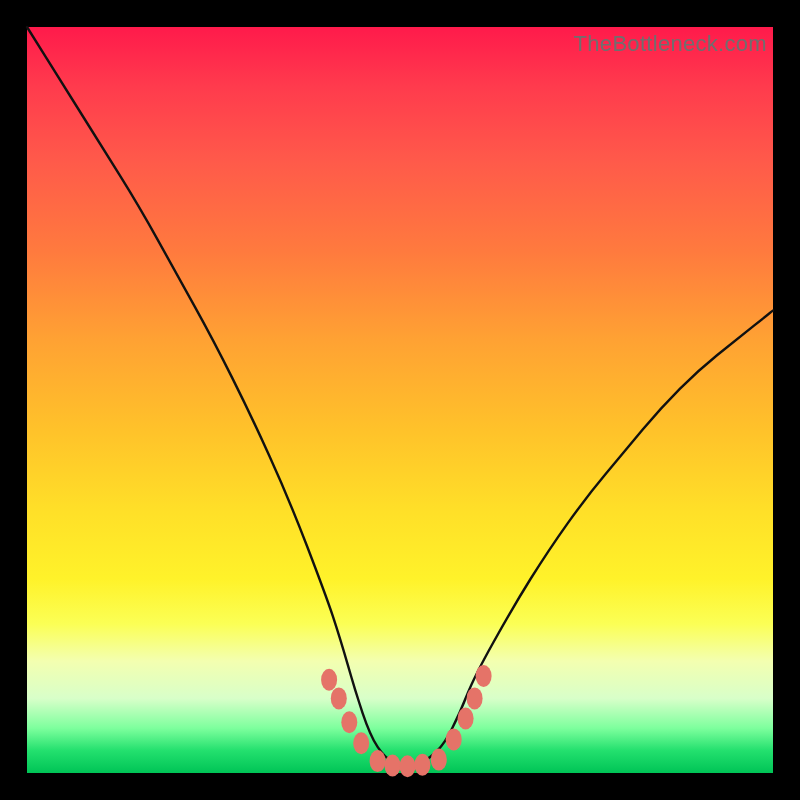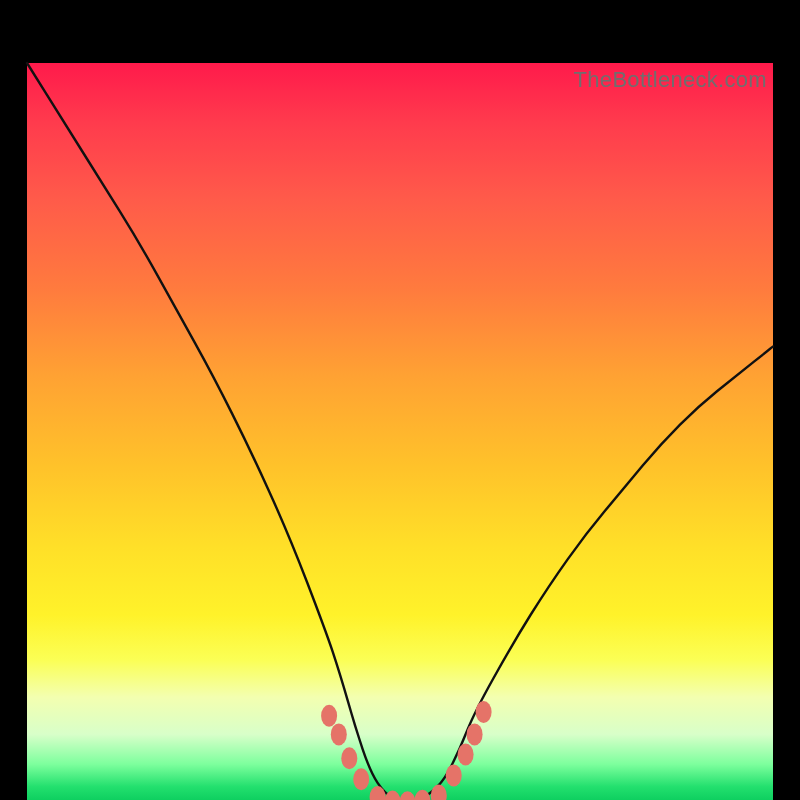--- a/index.html
+++ b/index.html
@@ -9,21 +9,20 @@
     height: 800px;
     background: #000;
     overflow: hidden;
     font-family: Arial, Helvetica, sans-serif;
   }
   .stage {
     position: relative;
     width: 800px;
     height: 732px;
     background: #000;
-    margin-top: 36px;
   }
   .plot-area {
     position: absolute;
     left: 27px;
     top: 27px;
     width: 746px;
     height: 746px;
     
     background: linear-gradient(
       to bottom,

